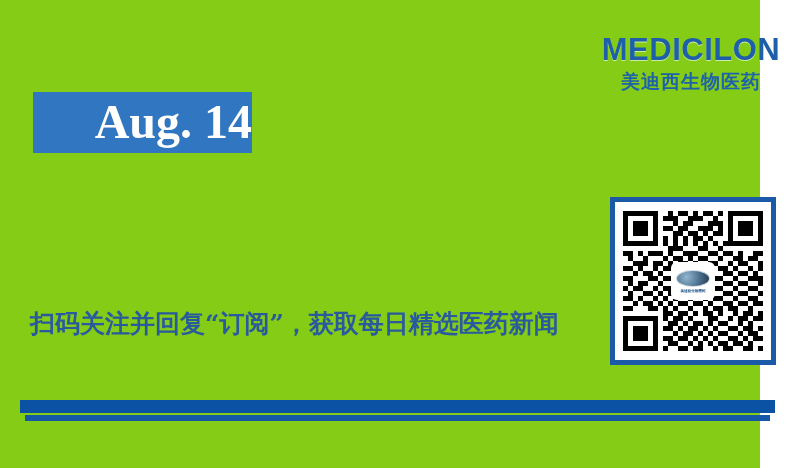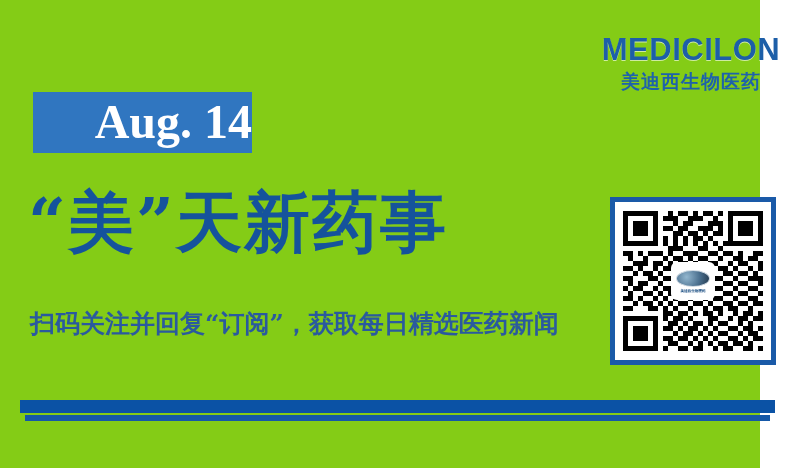--- a/index.html
+++ b/index.html
@@ -189,21 +189,20 @@
 
   <div class="brand">
     <div class="brand-wordmark">MEDICILON</div>
     <div class="brand-sub">美迪西生物医药</div>
   </div>
 
   <div class="date-badge">
     <span class="date-badge-text">Aug. 14</span>
   </div>
 
-  <div class="headline">“美”天新药事</div>
 
   <div class="subtitle">扫码关注并回复“订阅”，获取每日精选医药新闻</div>
 
   <div class="qr-frame">
     <div class="qr-canvas">
       <svg id="qr-svg" viewBox="0 0 28 28" shape-rendering="crispEdges">
           <rect x="0" y="0" width="1" height="1" fill="#000000"></rect>
           <rect x="1" y="0" width="1" height="1" fill="#000000"></rect>
           <rect x="2" y="0" width="1" height="1" fill="#000000"></rect>
           <rect x="3" y="0" width="1" height="1" fill="#000000"></rect>

